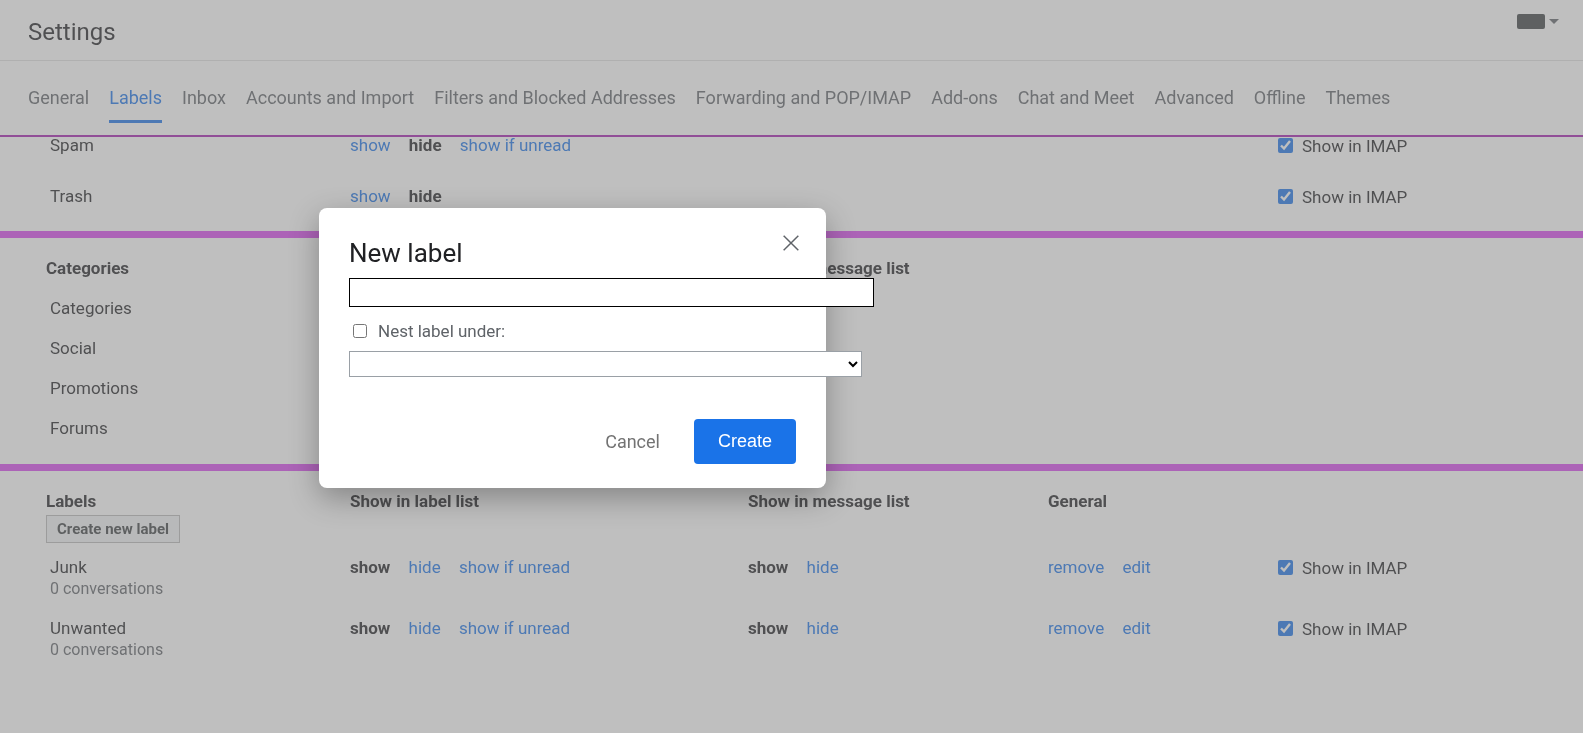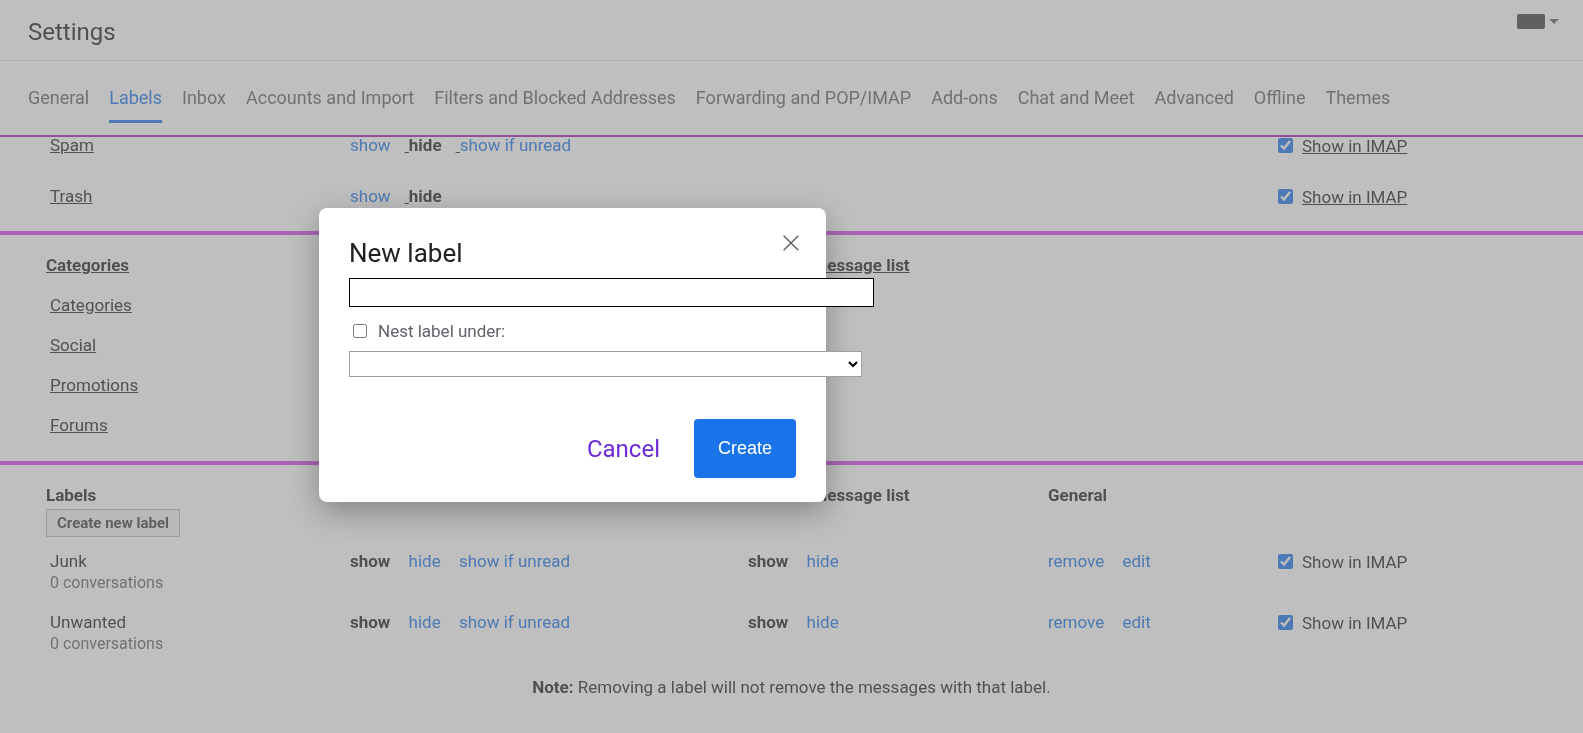--- a/index.html
+++ b/index.html
@@ -9,21 +9,21 @@
   .page-title { font-size:24px; padding:18px 8px 14px 28px; font-weight:400; color:#202124; }
   .header-right { position:absolute; top:14px; right:24px; display:flex; align-items:center; gap:4px; }
   .input-tools { width:28px; height:15px; background:#3c4043; border-radius:2px; }
   .triangle-down { width:0; height:0; border-left:5px solid transparent; border-right:5px solid transparent; border-top:5px solid #5f6368; }
 
   .tabs-bar { border-top:1px solid #e0e0e0; border-bottom:2px solid #a21caf; padding:12px 28px; display:flex; gap:20px; }
   .tab { padding:14px 0 12px 0; font-size:18px; color:#5f6368; cursor:pointer; border-bottom:3px solid transparent; white-space:nowrap; }
   .tab.active { color:#1a73e8; border-bottom-color:#1a73e8; }
 
   .content { position:relative; padding:0; }
-  .section { border-bottom:4px solid #d946ef;text-decoration:underline; }
+  .section { border-bottom:7px solid #d946ef; }
   .row { display:flex; align-items:flex-start; padding:4px 0 4px 0; }
   .col-name { width:350px; padding-left:50px; padding-top:6px; padding-bottom:6px; font-size:17px; }
   .col-labellist { width:398px; padding-top:6px; padding-bottom:6px; font-size:17px;}
   .col-msglist { width:300px; padding-top:6px; padding-bottom:6px; font-size:17px;}
   .col-actions { width:226px; padding-top:6px; padding-bottom:6px; font-size:17px;}
   .col-imap { padding-top:6px; padding-bottom:6px; font-size:17px; display:flex; align-items:center; gap:6px;}
 
   .hdr { font-weight:700; color:#202124; padding-left:46px; }
   .col-labellist.hdr, .col-msglist.hdr, .col-actions.hdr { padding-left:0; }
   .section-head .col-name { font-weight:700; padding-left:46px; }
@@ -47,22 +47,22 @@
   .modal { position:absolute; left:319px; top:208px; width:507px; background:#fff; border-radius:8px; box-shadow:0 10px 30px rgba(0,0,0,0.3); padding:30px 30px 24px 30px; }
   .modal-title { font-size:26px; font-weight:400; color:#202124; }
   .modal-close { position:absolute; top:24px; right:24px; cursor:pointer; }
   .modal-close svg { width:22px; height:22px; stroke:#5f6368; stroke-width:1.6; }
   .modal-label { font-size:17px; color:#5f6368; margin-top:22px; }
   .modal-input { width:525px; height:29px; margin-top:10px; border:1px solid #000; font-size:15px; padding:2px 6px; }
   .modal-nest-row { display:flex; align-items:center; gap:8px; margin-top:14px; font-size:17px; color:#5f6368; }
   .modal-nest-row input[type=checkbox]{ width:14px; height:14px; }
   .modal-select { width:513px; height:26px; margin-top:10px; border:1px solid #9aa0a6; background:#fff; font-size:14px; }
   .modal-actions { display:flex; justify-content:flex-end; gap:28px; align-items:center; margin-top:42px; }
-  .btn-cancel { font-size:24px; color:#6d28d9; cursor:pointer; padding:10px 6px; }
-  .btn-create { font-size:18px; color:#fff; background:#1a73e8; border:none; border-radius:4px; padding:19px 24px; cursor:pointer; }
+  .btn-cancel { font-size:18px; color:#737373; cursor:pointer; padding:10px 6px; }
+  .btn-create { font-size:18px; color:#fff; background:#1a73e8; border:none; border-radius:4px; padding:12px 24px; cursor:pointer; }
 </style>
 </head>
 <body>
 
 <div class="page-title">Settings</div>
 <div class="header-right">
   <div class="input-tools"></div>
   <div class="triangle-down"></div>
 </div>
 
@@ -185,23 +185,20 @@
       <div class="col-actions">
         <span class="opt link">remove</span>
         <span class="opt link">edit</span>
       </div>
       <div class="col-imap">
         <input type="checkbox" class="checkbox" checked="" style="">
         <span>Show in IMAP</span>
       </div>
     </div>
 
-    <div class="note">
-      <span class="note-b">Note:</span><span> Removing a label will not remove the messages with that label.</span>
-    </div>
   </div>
 
 </div>
 
 <div class="scrim"></div>
 
 <div class="modal">
   <div class="modal-title">New label</div>
   <div class="modal-close">
     <svg viewBox="0 0 24 24">

